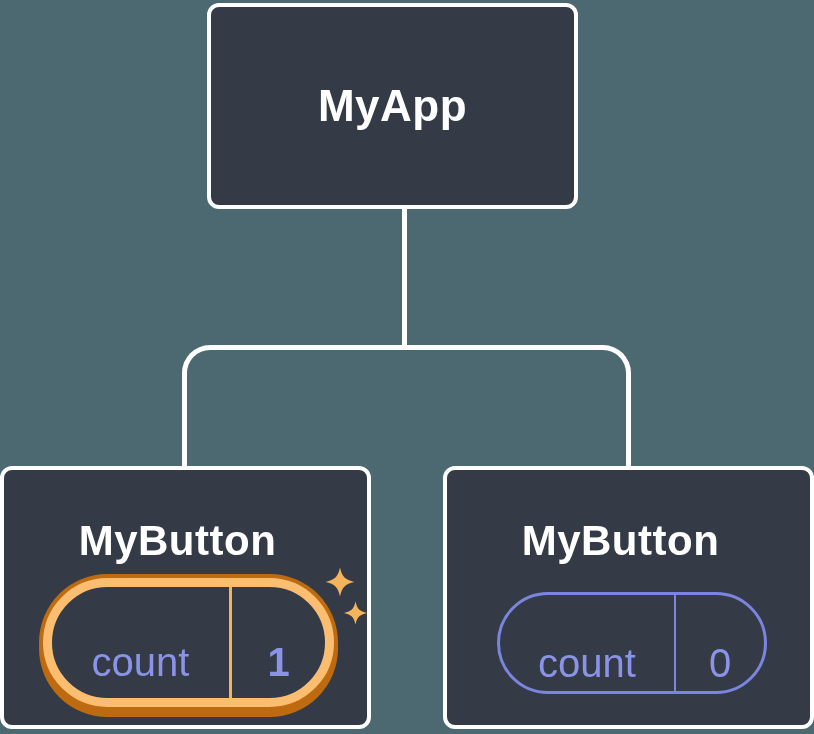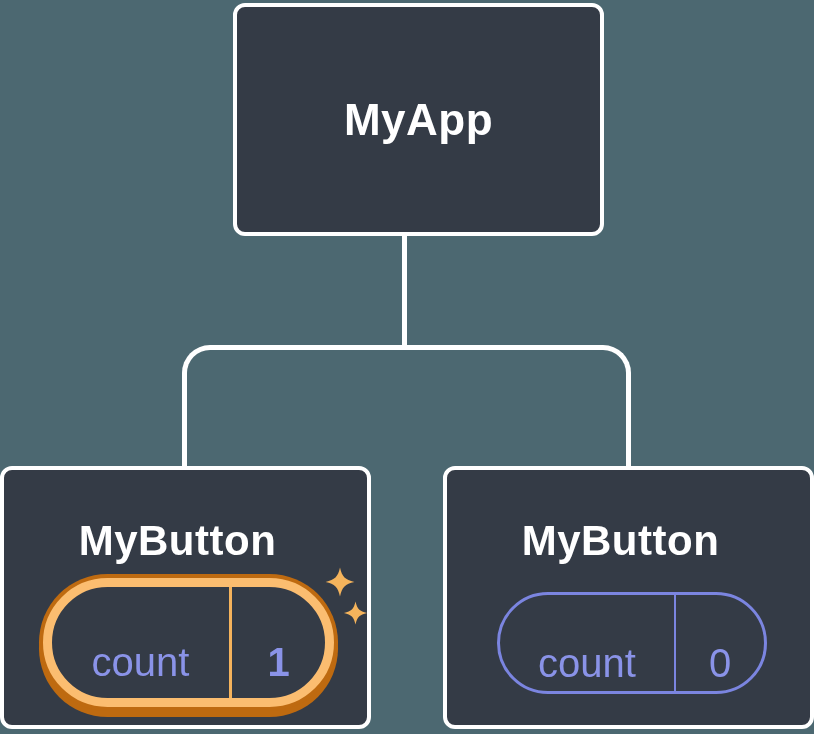--- a/index.html
+++ b/index.html
@@ -19,21 +19,21 @@
   html,body{width:814px;height:734px;overflow:hidden;}
   body{font-family:"Liberation Sans",sans-serif;background:var(--background);}
   .canvas{position:relative;width:814px;height:734px;background:var(--background);}
 
   .node{
     position:absolute;
     background:var(--node-fill);
     border:4px solid var(--node-border);
     border-radius:12px;
   }
-  .node-root{left:233px;top:3px;width:371px;height:233px;
+  .node-root{left:207px;top:3px;width:371px;height:206px;
     display:flex;align-items:center;justify-content:center;}
   .node-child-left{left:0;top:466px;width:371px;height:263px;}
   .node-child-right{left:443px;top:466px;width:371px;height:263px;}
 
   .node-title{
     color:var(--text-primary);
     font-weight:700;
     letter-spacing:.5px;
     text-align:center;
   }

